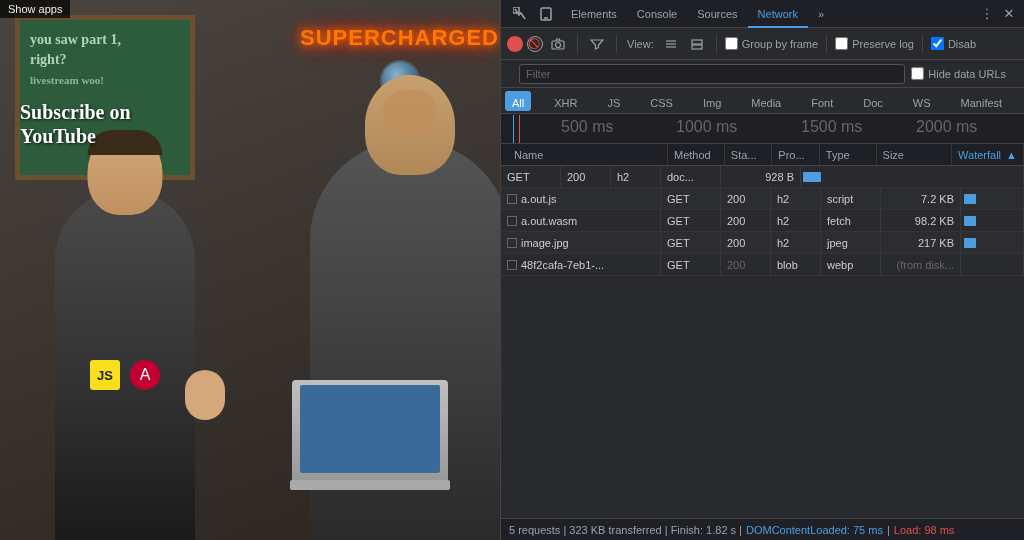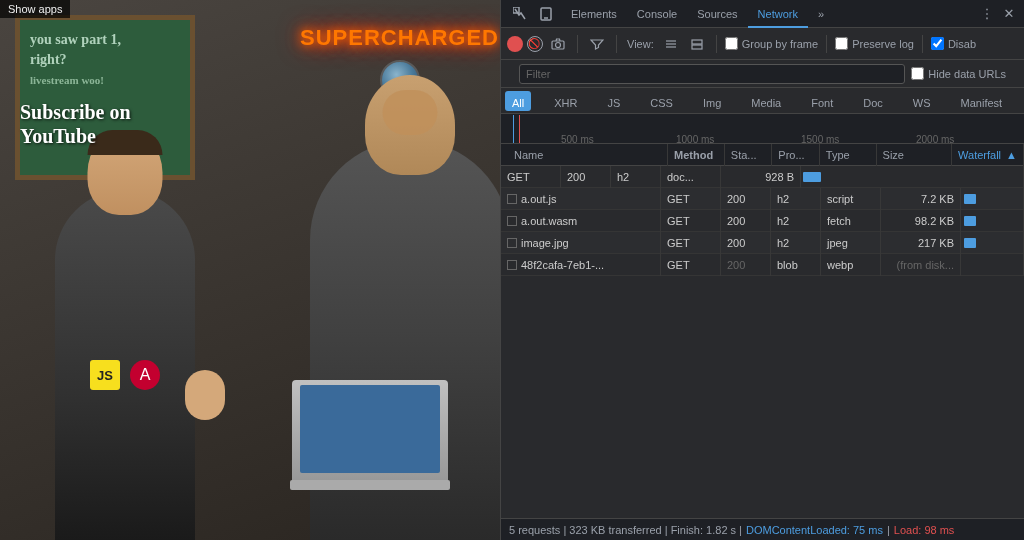--- a/index.html
+++ b/index.html
@@ -175,23 +175,23 @@
     .timeline {
       height: 30px;
       background: #1e2025;
       border-bottom: 1px solid #444;
       position: relative;
       display: flex;
       align-items: flex-end;
     }
     .timeline-mark {
       position: absolute;
-      font-size: 10px;
+      font-size: 16px;
       color: #666;
-      top: 20px;
+      top: 4px;
     }
     .timeline-line-blue {
       position: absolute;
       bottom: 0;
       width: 1px;
       height: 28px;
       background: #4d9de0;
     }
     .timeline-line-red {
       position: absolute;
@@ -221,21 +221,21 @@
       font-size: 11px;
       color: #9aa0aa;
       padding: 0 6px;
       white-space: nowrap;
       cursor: pointer;
       height: 22px;
       line-height: 22px;
       border-right: 1px solid #383838;
     }
     .th.name-col { width: 160px; min-width: 160px; margin-left: 7px; }
-    .th.method-col { width: 60px; font-weight: bold; }
+    .th.method-col { width: 60px; }
     .th.status-col { width: 50px; }
     .th.proto-col { width: 50px; }
     .th.type-col { width: 60px; }
     .th.size-col { width: 80px; }
     .th.waterfall-col { flex: 1; }
     .th.sort-active { color: #4d9de0; }
     .sort-arrow { margin-left: 2px; }
 
     .table-row {
       display: flex;

